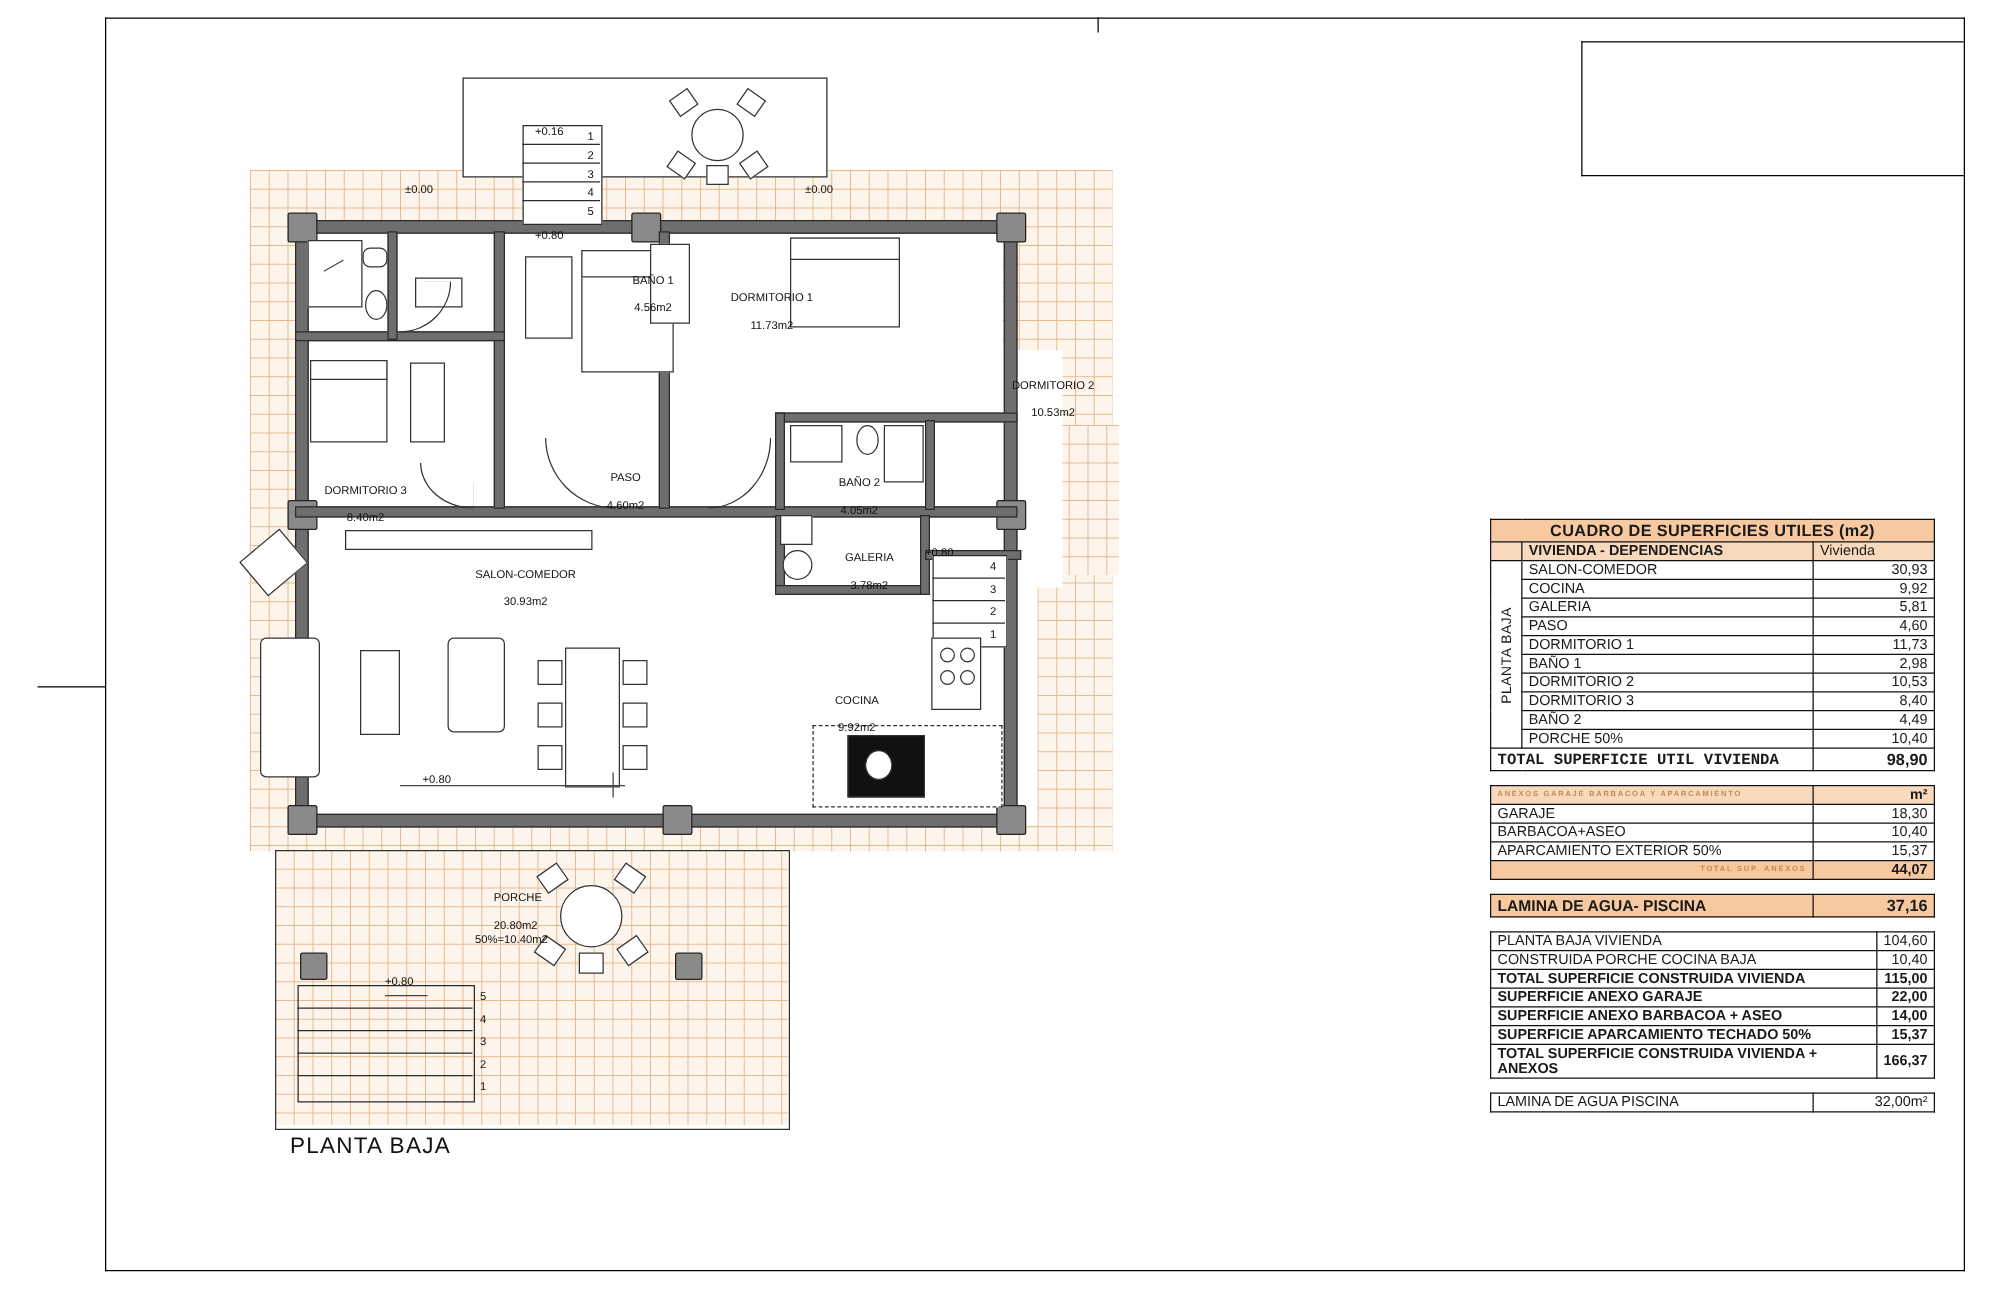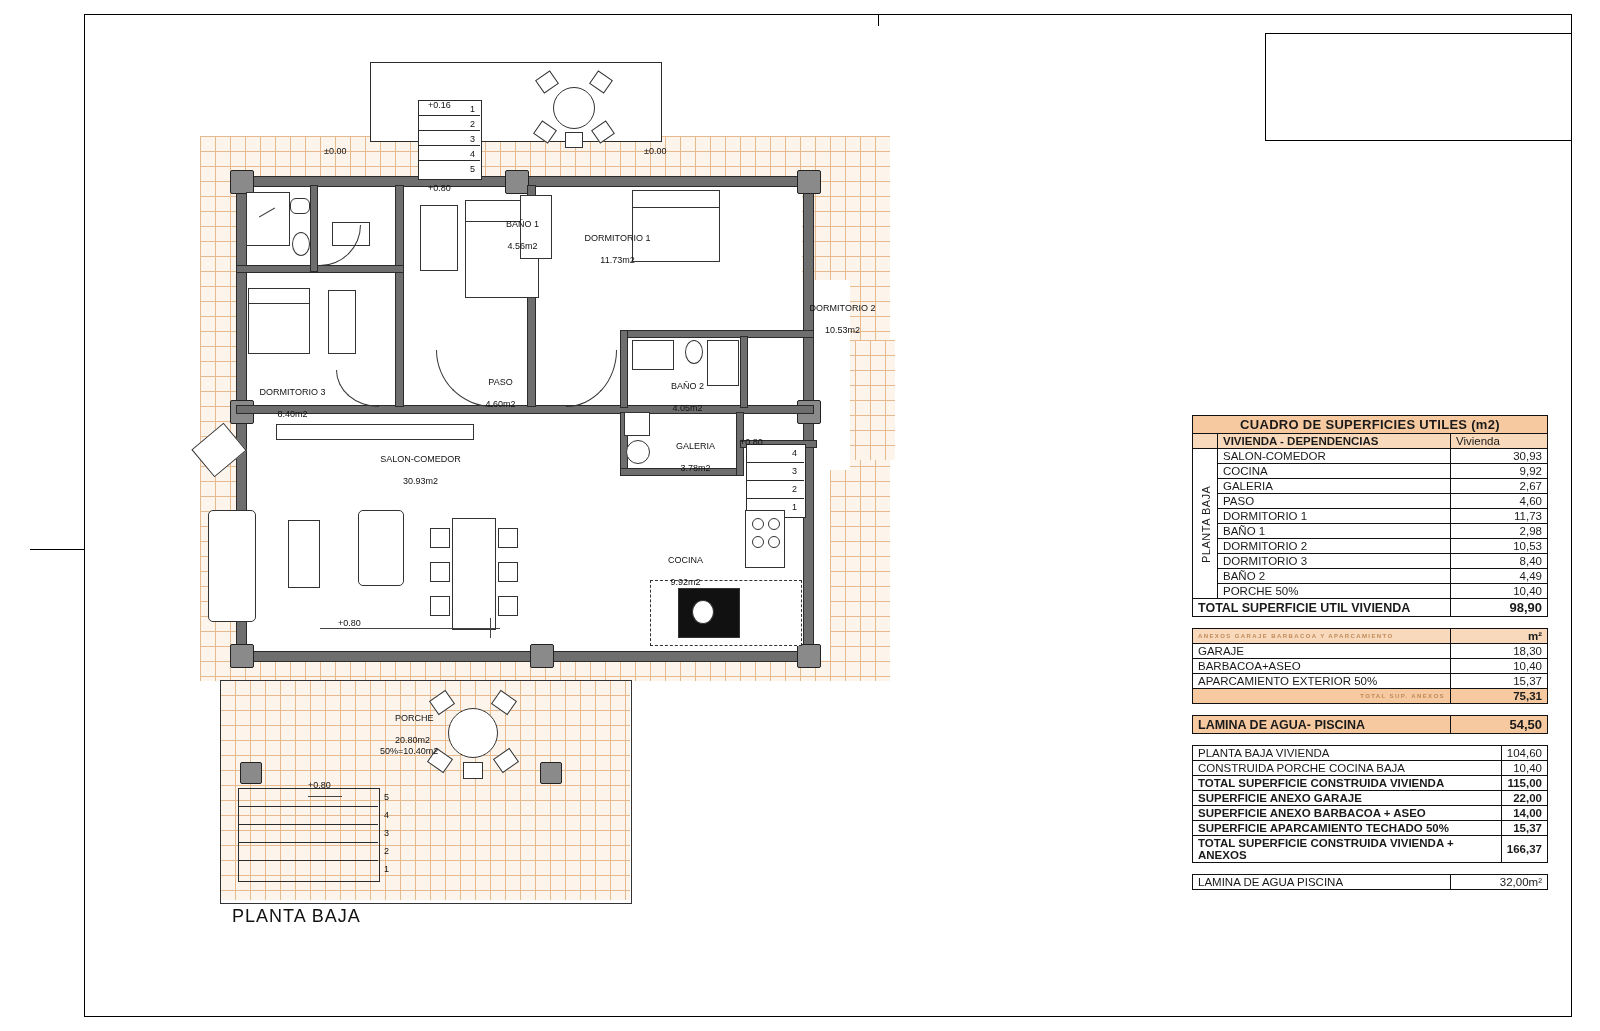--- a/index.html
+++ b/index.html
@@ -278,21 +278,21 @@
           <td class="vert" rowspan="10">PLANTA BAJA</td>
           <td>SALON-COMEDOR</td>
           <td class="num">30,93</td>
         </tr>
         <tr>
               <td>COCINA</td>
               <td class="num">9,92</td>
             </tr>
         <tr>
               <td>GALERIA</td>
-              <td class="num">2,67</td>
+              <td class="num">5,81</td>
             </tr>
         <tr>
               <td>PASO</td>
               <td class="num">4,60</td>
             </tr>
         <tr>
               <td>DORMITORIO 1</td>
               <td class="num">11,73</td>
             </tr>
         <tr>
@@ -309,21 +309,21 @@
             </tr>
         <tr>
               <td>BAÑO 2</td>
               <td class="num">4,49</td>
             </tr>
         <tr>
               <td>PORCHE 50%</td>
               <td class="num">10,40</td>
             </tr>
         <tr>
-          <td class="tot" colspan="2" style="font-size:12.5px;">TOTAL SUPERFICIE UTIL VIVIENDA</td>
+          <td class="tot" colspan="2" style="font-size:12.5px;font-family:Liberation Mono, monospace;">TOTAL SUPERFICIE UTIL VIVIENDA</td>
           <td class="tot num" style="font-size:13px;">98,90</td>
         </tr>
       </tbody>
         </table>
     </div>
 
     <div class="tbl-wrap">
       <table>
         <tbody>
             <tr>
@@ -337,32 +337,32 @@
         <tr>
               <td>BARBACOA+ASEO</td>
               <td class="num">10,40</td>
             </tr>
         <tr>
               <td>APARCAMIENTO EXTERIOR 50%</td>
               <td class="num">15,37</td>
             </tr>
         <tr>
           <td class="tot-or tiny-r">TOTAL SUP. ANEXOS</td>
-          <td class="tot-or num">75,31</td>
+          <td class="tot-or num">44,07</td>
         </tr>
       </tbody>
         </table>
     </div>
 
     <div class="tbl-wrap">
       <table>
         <tbody>
             <tr>
           <td class="tot-or b" style="font-size:12.5px;">LAMINA DE AGUA- PISCINA</td>
-          <td class="tot-or num b" style="width:86px;font-size:13px;">54,50</td>
+          <td class="tot-or num b" style="width:86px;font-size:13px;">37,16</td>
         </tr>
       </tbody>
         </table>
     </div>
 
     <div class="tbl-wrap">
       <table>
         <tbody>
         <tr>
               <td>PLANTA BAJA VIVIENDA</td>

